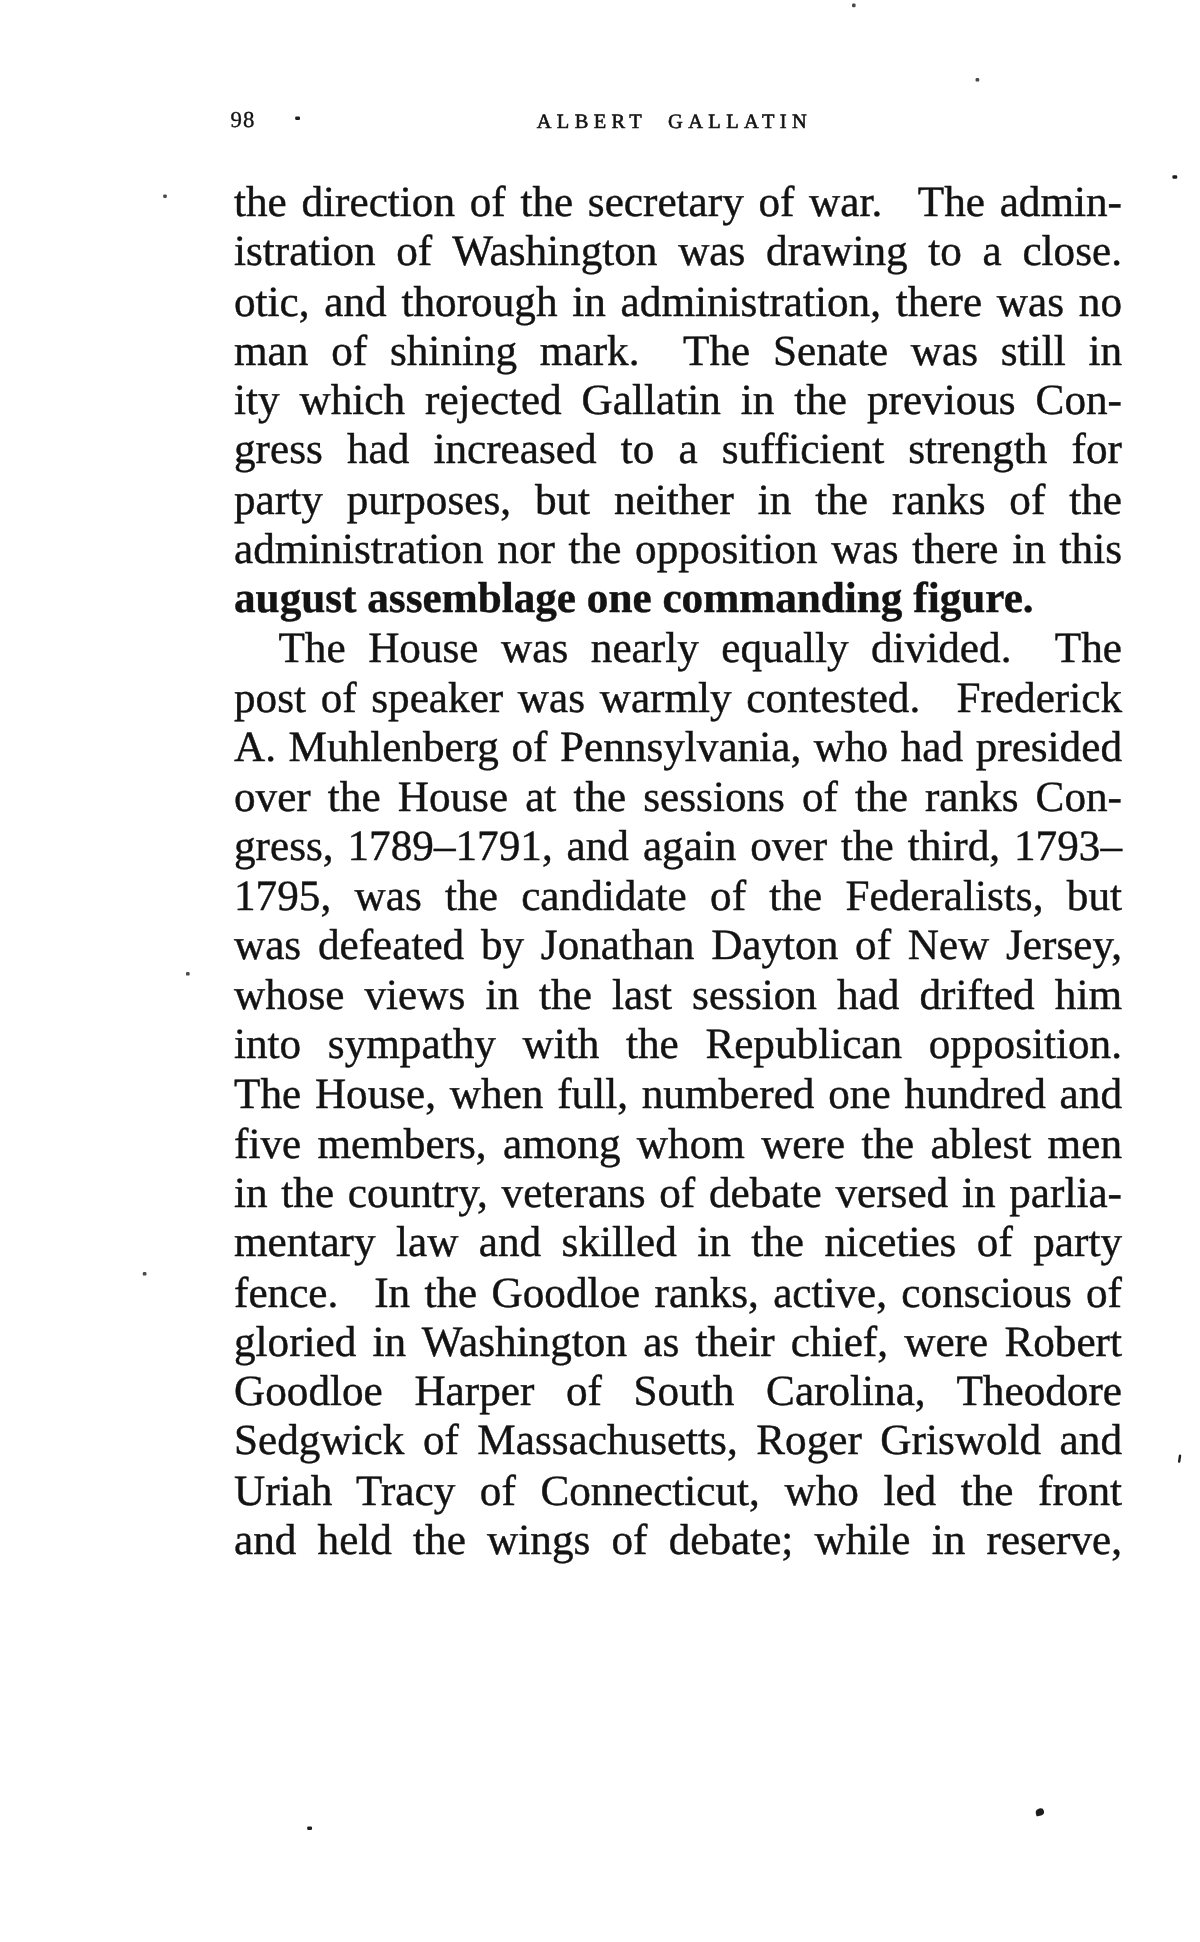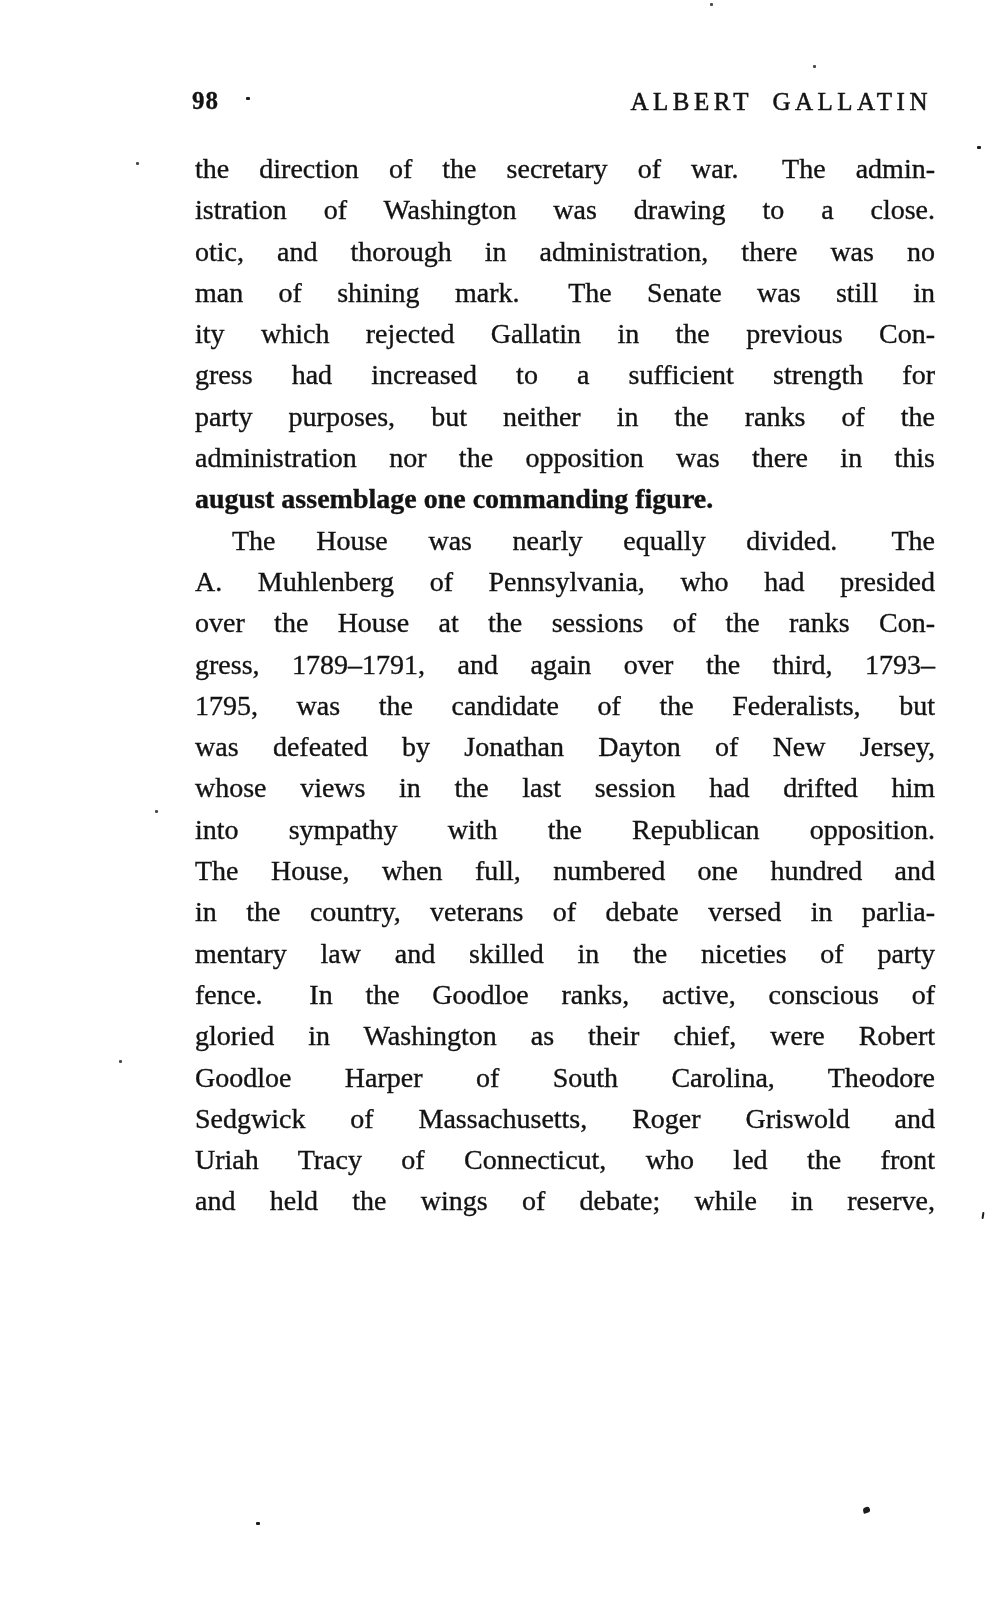--- a/index.html
+++ b/index.html
@@ -21,47 +21,47 @@
     position: absolute;
     left: 192px;
     top: 86px;
     width: 740px;
     height: 34px;
   }
   .page-num {
     position: absolute;
     left: 0;
     top: 0;
-    font-size: 25px;
+    font-size: 19px;
     line-height: 30px;
-    font-weight: bold;
+    font-weight: normal;
     letter-spacing: 1px;
     -webkit-text-stroke: 0.3px currentColor;
   }
   .head-title {
     position: absolute;
     left: 0;
     right: 0;
     top: 2px;
-    text-align: right;
-    font-size: 25px;
+    text-align: center;
+    font-size: 17px;
     line-height: 28px;
     letter-spacing: 4.5px;
     word-spacing: 9px;
     -webkit-text-stroke: 0.5px currentColor;
   }
   
   .text-block {
     position: absolute;
     left: 195px;
     top: 148px;
     width: 740px;
   }
   .line {
-    font-size: 28px;
+    font-size: 36px;
     line-height: 41.3px;
     text-align: justify;
     text-align-last: justify;
     -webkit-text-stroke: 0.35px currentColor;
   }
   .line.indent {
     padding-left: 37px;
   }
   .line.para-end {
     text-align-last: left;
@@ -93,28 +93,30 @@
       <div class="line">the direction of the secretary of war.  The admin-</div>
       <div class="line">istration of Washington was drawing to a close.</div>
       <div class="line">otic, and thorough in administration, there was no</div>
       <div class="line">man of shining mark.  The Senate was still in</div>
       <div class="line">ity which rejected Gallatin in the previous Con-</div>
       <div class="line">gress had increased to a sufficient strength for</div>
       <div class="line">party purposes, but neither in the ranks of the</div>
       <div class="line">administration nor the opposition was there in this</div>
       <div class="line para-end">august assemblage one commanding figure.</div>
       <div class="line indent">The House was nearly equally divided.  The</div>
+      <div class="line">post of speaker was warmly contested.  Frederick</div>
       <div class="line">A. Muhlenberg of Pennsylvania, who had presided</div>
       <div class="line">over the House at the sessions of the ranks Con-</div>
       <div class="line">gress, 1789–1791, and again over the third, 1793–</div>
       <div class="line">1795, was the candidate of the Federalists, but</div>
       <div class="line">was defeated by Jonathan Dayton of New Jersey,</div>
       <div class="line">whose views in the last session had drifted him</div>
       <div class="line">into sympathy with the Republican opposition.</div>
       <div class="line">The House, when full, numbered one hundred and</div>
+      <div class="line">five members, among whom were the ablest men</div>
       <div class="line">in the country, veterans of debate versed in parlia-</div>
       <div class="line">mentary law and skilled in the niceties of party</div>
       <div class="line">fence.  In the Goodloe ranks, active, conscious of</div>
       <div class="line">gloried in Washington as their chief, were Robert</div>
       <div class="line">Goodloe Harper of South Carolina, Theodore</div>
       <div class="line">Sedgwick of Massachusetts, Roger Griswold and</div>
       <div class="line">Uriah Tracy of Connecticut, who led the front</div>
       <div class="line">and held the wings of debate; while in reserve,</div>
     </main>
 

